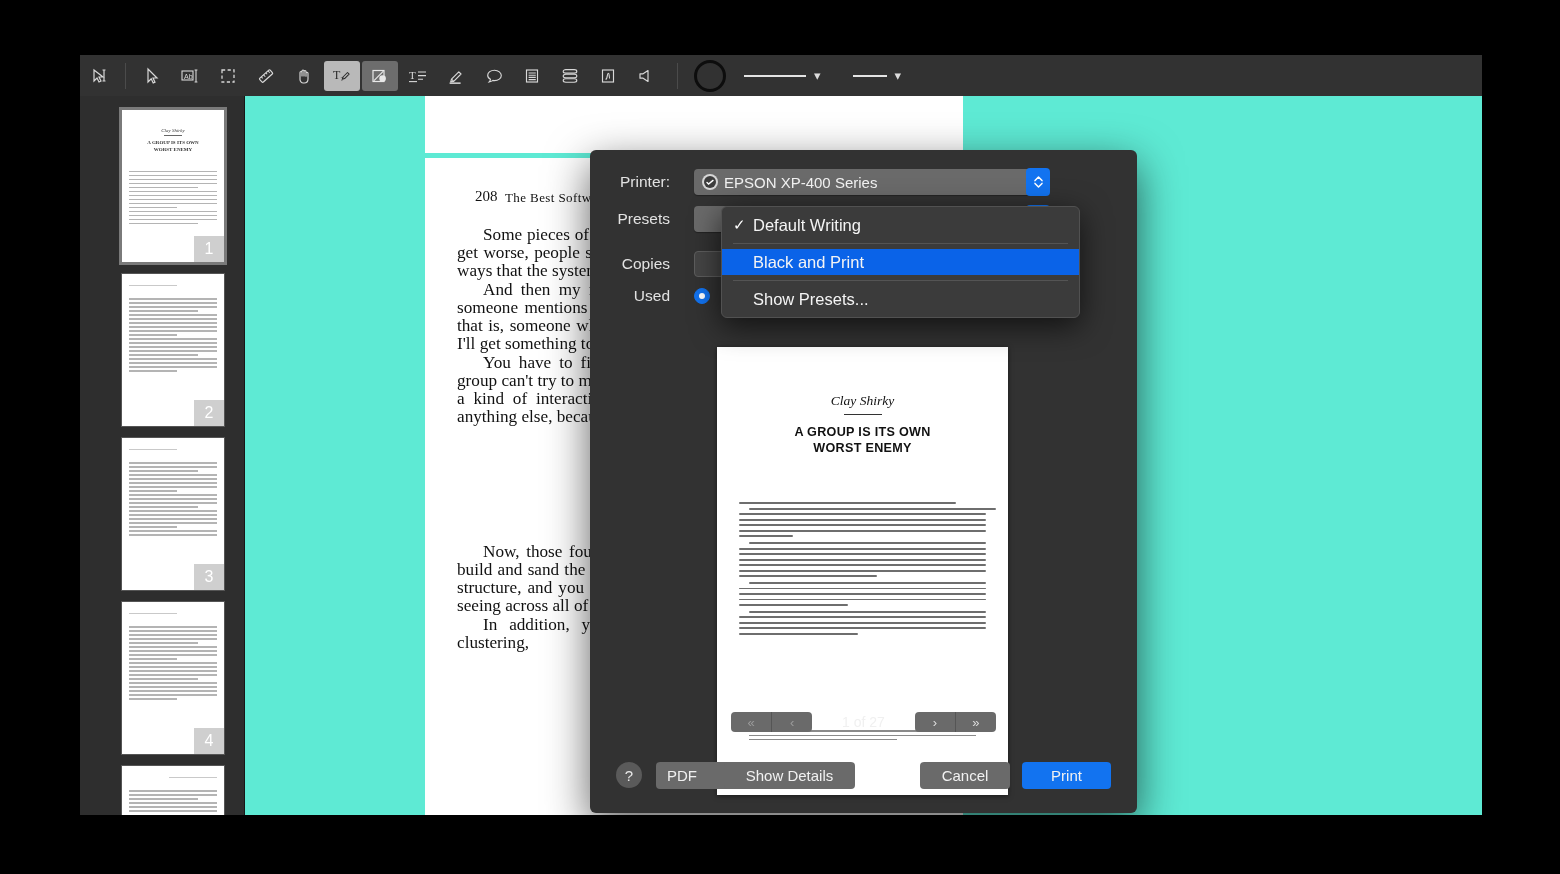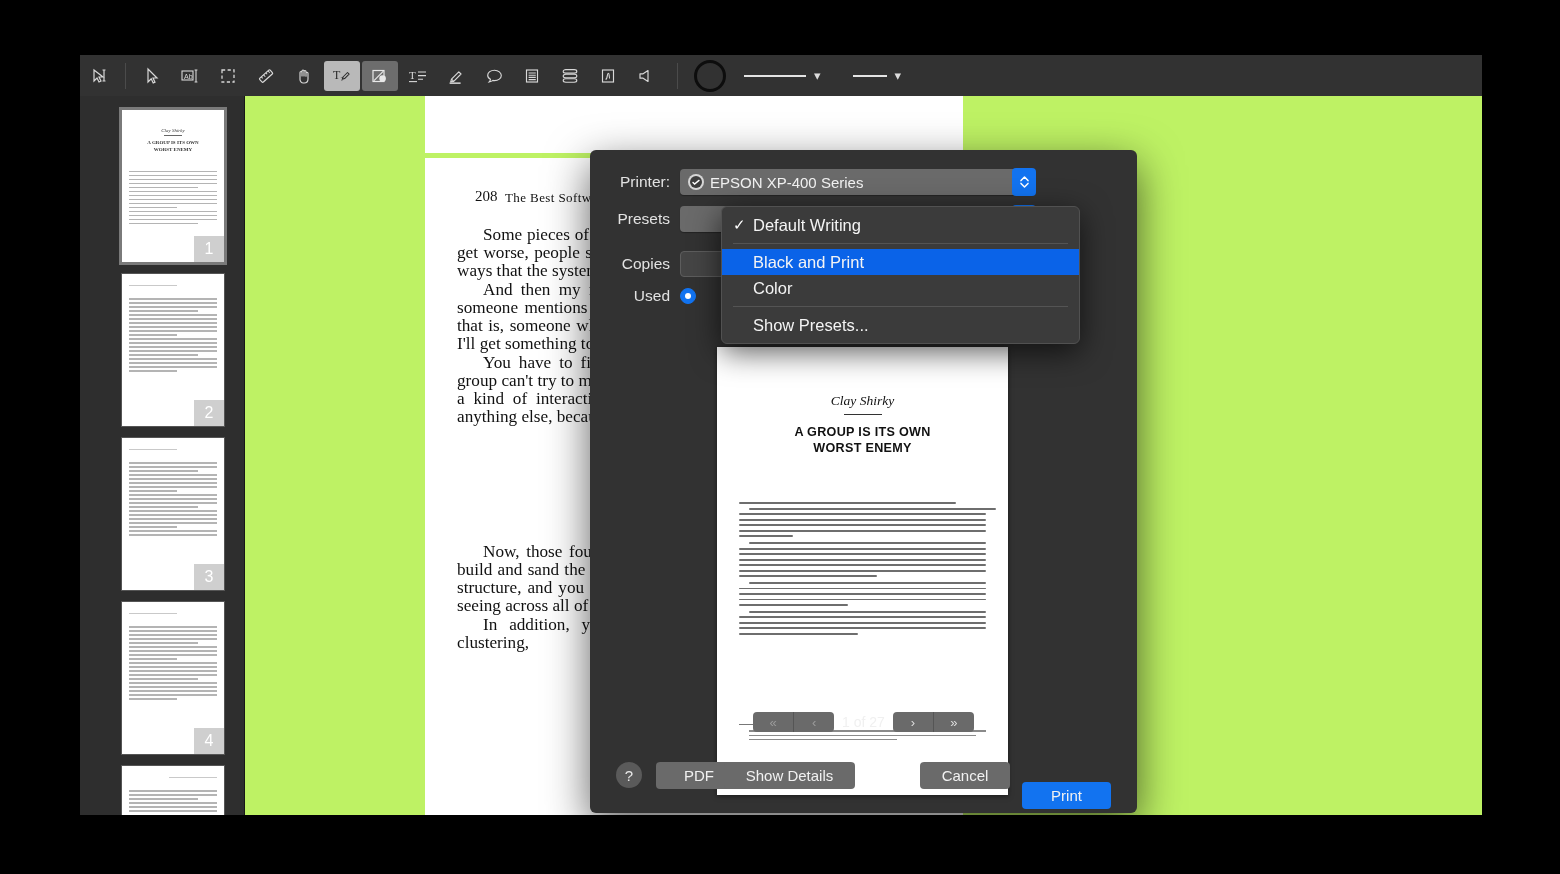--- a/index.html
+++ b/index.html
@@ -32,37 +32,37 @@
              color:#fff;font-size:16px;display:flex;align-items:center;justify-content:center;
              font-family:"Liberation Sans",sans-serif;}
   .thumb.sel{box-shadow:0 0 0 3px #7a7a7a;}
   .tlines{position:absolute;left:7%;right:7%;top:8%;}
   .tl{height:1.6px;background:#b4b4b4;margin-bottom:2.4px;}
   .tl.short{width:55%;}
   .tl.med{width:78%;}
   .thead{font-family:"Liberation Serif",serif;text-align:center;color:#333;}
 
   
-  .canvas{position:absolute;left:165px;top:41px;width:1237px;height:719px;background:#bef264;
+  .canvas{position:absolute;left:165px;top:41px;width:1237px;height:719px;background:#5eead4;
           overflow:hidden;}
   .page{position:absolute;background:#fff;}
   .page1{left:180px;top:-30px;width:538px;height:87px;}
   .page2{left:180px;top:62px;width:538px;height:714px;color:#111;}
   .pgnum{position:absolute;left:50px;top:30px;font-family:"Liberation Serif",serif;font-size:15px;}
   .runhead{position:absolute;left:80px;top:32px;font-family:"Liberation Serif",serif;font-size:13px;
            letter-spacing:.4px;}
   .body-col{position:absolute;left:32px;right:32px;top:68px;font-family:"Liberation Serif",serif;
             font-size:17.2px;line-height:1.06;text-align:justify;}
   .body-col p{margin:0;text-indent:26px;}
 
   
   .dlg{position:absolute;left:510px;top:95px;width:547px;height:663px;background:#323232;
        border-radius:6px;box-shadow:0 14px 44px rgba(0,0,0,.62);}
   .row{position:absolute;display:flex;align-items:center;}
-  .rowlabel{color:#e2e2e2;font-size:15.5px;text-align:right;width:80px;margin-right:10px;}
+  .rowlabel{color:#e2e2e2;font-size:15.5px;text-align:right;width:80px;margin-right:24px;}
   .popup{height:26px;background:#6a6a6a;border-radius:4px;display:flex;align-items:center;
          color:#f2f2f2;font-size:15px;padding-left:8px;position:relative;box-shadow:0 1px 1px rgba(0,0,0,.3);}
   .popup .stepper{position:absolute;right:-1px;top:-1px;width:24px;height:28px;background:#1273f0;
                   border-radius:4px;display:flex;align-items:center;justify-content:center;}
   .pricon{width:16px;height:16px;border-radius:50%;background:#d6d6d6;margin-right:6px;
           display:flex;align-items:center;justify-content:center;}
 
   .field{height:24px;background:#454545;border:1px solid #5d5d5d;border-radius:4px;color:#eee;
          font-size:14px;display:flex;align-items:center;padding:0 6px;}
   .radio{width:14px;height:14px;border-radius:50%;border:1px solid #777;background:#4a4a4a;
@@ -83,28 +83,28 @@
   .pvl{height:1.9px;background:#6e6e6e;margin-bottom:3.6px;border-radius:1px;}
   .pv-fn{position:absolute;left:22px;right:22px;bottom:52px;}
   .pv-fnrule{width:46px;height:1px;background:#777;margin-bottom:5px;}
   .pv-fnl{height:1.4px;background:#8a8a8a;margin-bottom:2.8px;}
 
   
   .pager{position:absolute;left:0;top:562px;width:547px;display:flex;align-items:center;justify-content:center;}
   .pgbtn{height:20px;background:#6a6a6a;color:#ddd;display:flex;align-items:center;justify-content:center;
          font-size:13px;}
   .pgbtn.dis{color:#9b9b9b;}
-  .pgcount{color:#f0f0f0;font-size:14px;margin:0 8px;}
+  .pgcount{color:#f0f0f0;font-size:14px;margin:0 30px;}
 
   
   .footer{position:absolute;left:0;top:600px;width:547px;height:63px;}
   .qbtn{position:absolute;left:26px;top:12px;width:26px;height:26px;border-radius:50%;background:#5a5a5a;
         color:#e9e9e9;display:flex;align-items:center;justify-content:center;font-size:15px;}
   .pdfbtn{position:absolute;left:66px;top:12px;height:27px;background:#6a6a6a;border-radius:4px;
-          display:flex;align-items:center;color:#f0f0f0;font-size:15px;padding-left:28px;gap:30px;}
+          display:flex;align-items:center;color:#f0f0f0;font-size:15px;padding-left:11px;gap:30px;}
   .pdfbtn .dd{width:24px;height:27px;background:#1273f0;border-radius:0 4px 4px 0;margin-left:9px;
               display:flex;align-items:center;justify-content:center;color:#fff;font-size:11px;}
   .btn{position:absolute;top:12px;height:27px;border-radius:4px;display:flex;align-items:center;
        justify-content:center;font-size:15px;color:#f1f1f1;background:#6a6a6a;}
   .btn.pri{background:#1273f0;}
 
   
   .menu{position:absolute;left:131px;top:56px;width:357px;background:#3b3b3b;border-radius:6px;
         box-shadow:0 8px 30px rgba(0,0,0,.65);padding:5px 0;border:.5px solid #515151;}
   .mi{height:26px;display:flex;align-items:center;color:#f4f4f4;font-size:16.5px;padding-left:11px;}
@@ -463,37 +463,33 @@
     </div>
 
     <div class="footer">
       <div class="qbtn">?</div>
       <div class="pdfbtn">
         <span>PDF</span>
         <span class="dd">▾</span>
       </div>
       <div class="btn" style="left:134px;width:131px;">Show Details</div>
       <div class="btn" style="left:330px;width:90px;">Cancel</div>
-      <div class="btn pri" style="left:432px;width:89px;margin-top:20px;">Print</div>
+      <div class="btn pri" style="left:432px;width:89px;">Print</div>
     </div>
 
     <div class="menu">
       <div class="mi">
         <span class="ck">✓</span>
         <span class="mtxt">Default Writing</span>
       </div>
       <div class="msep"></div>
       <div class="mi sel">
         <span class="ck"></span>
         <span class="mtxt">Black and Print</span>
       </div>
-      <div class="mi">
-        <span class="ck"></span>
-        <span class="mtxt">Color</span>
-      </div>
       <div class="msep"></div>
       <div class="mi">
         <span class="ck"></span>
         <span class="mtxt">Show Presets...</span>
       </div>
     </div>
 
   </div>
  </div>
 </div>

